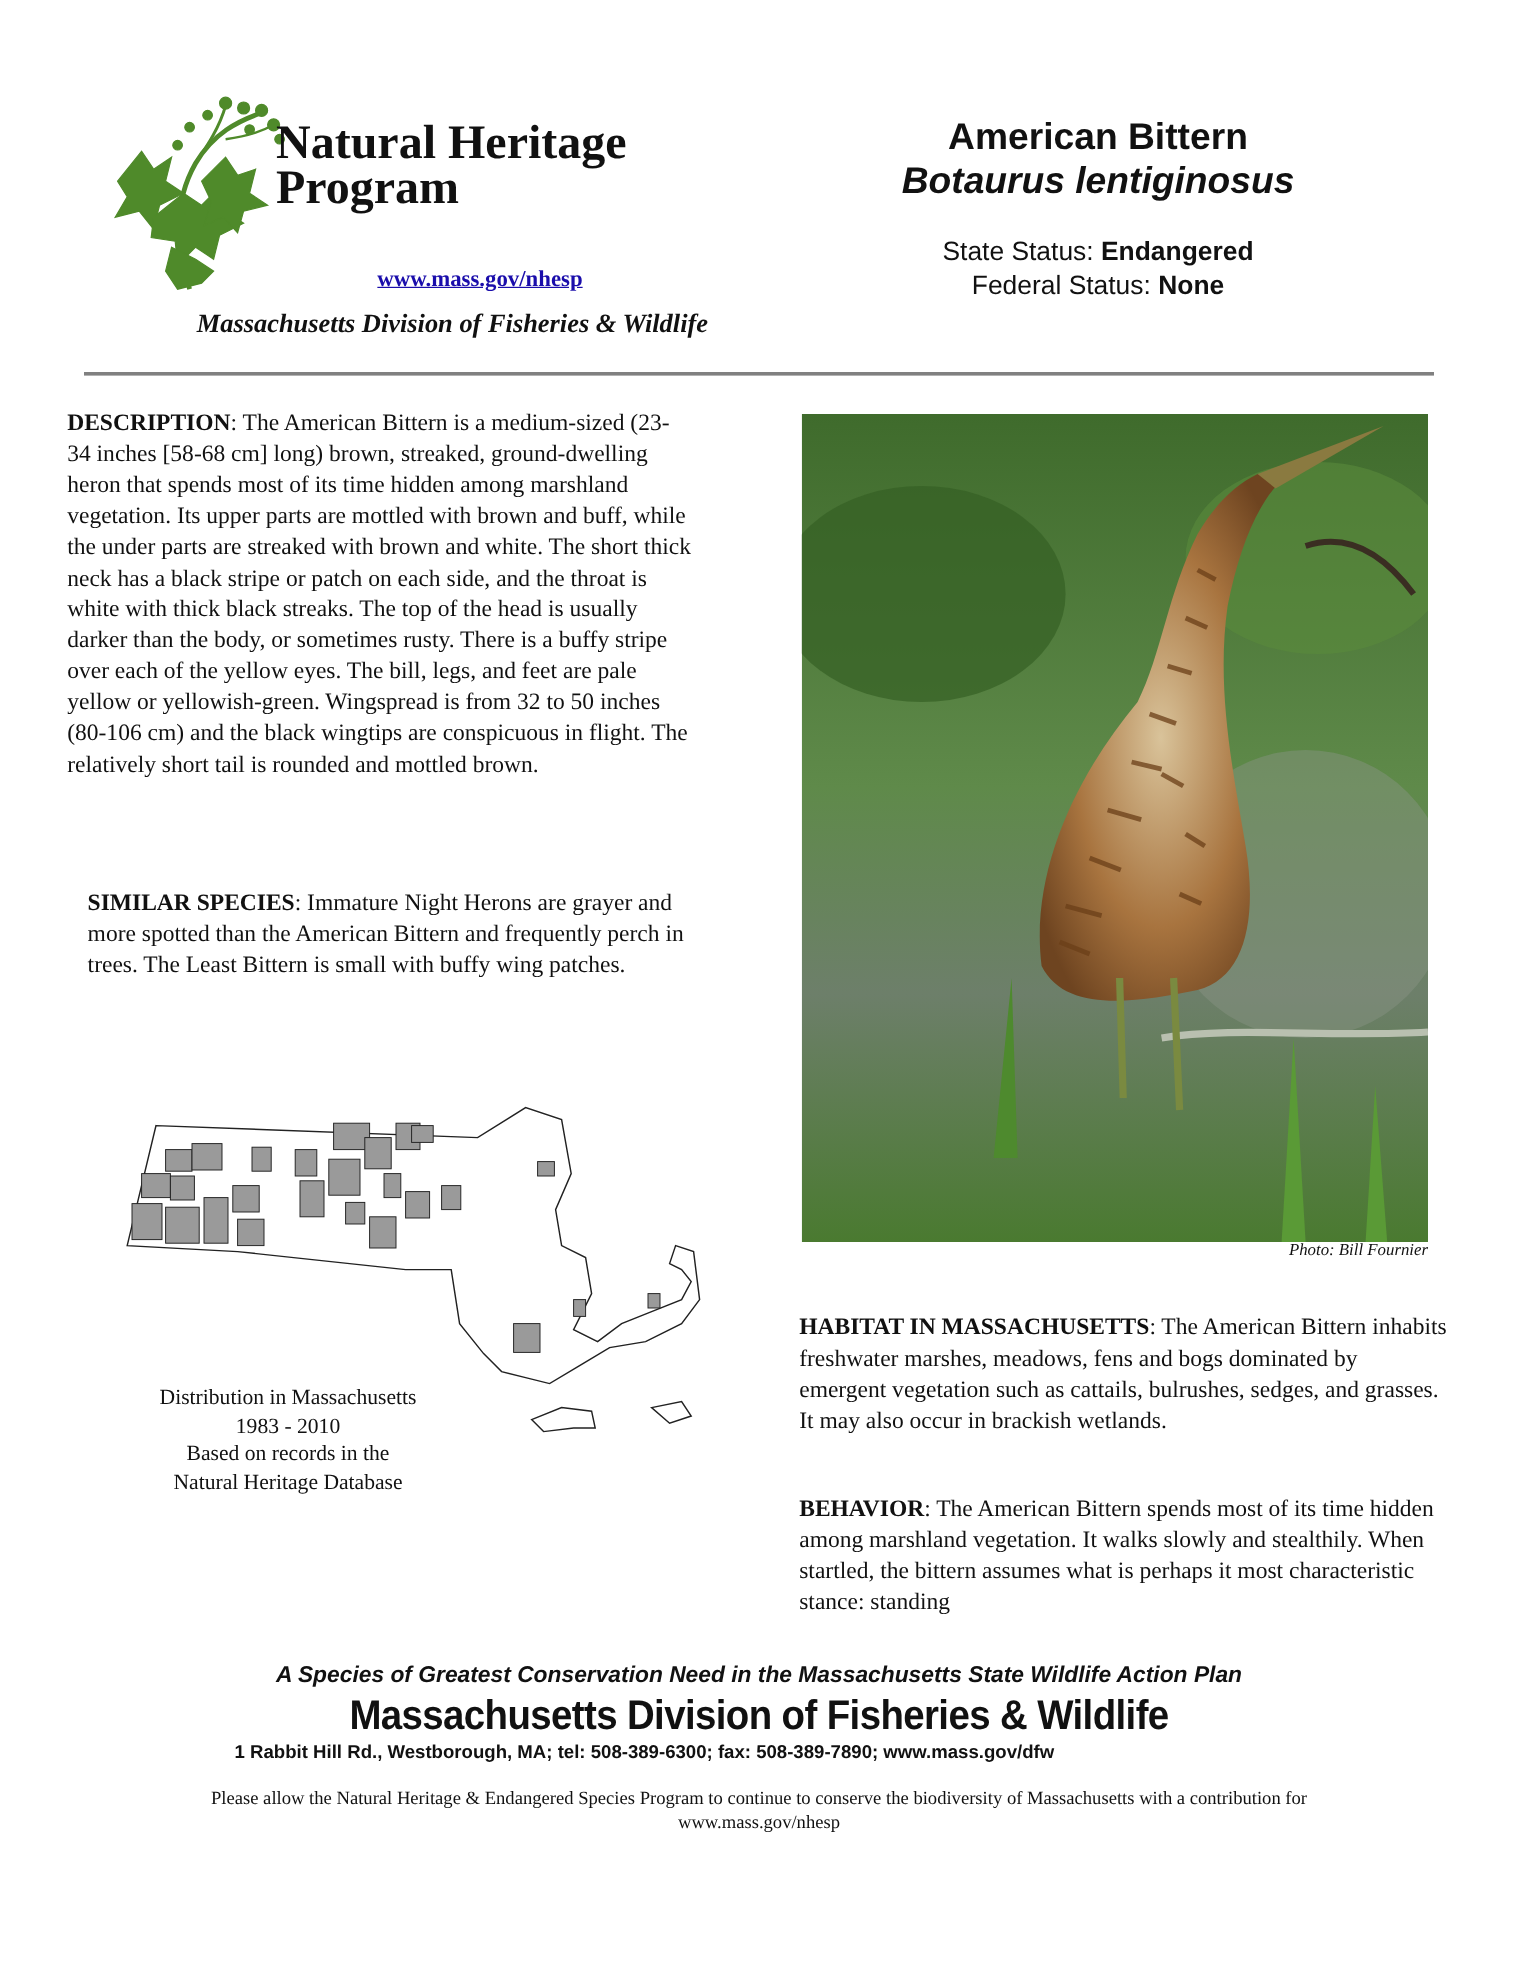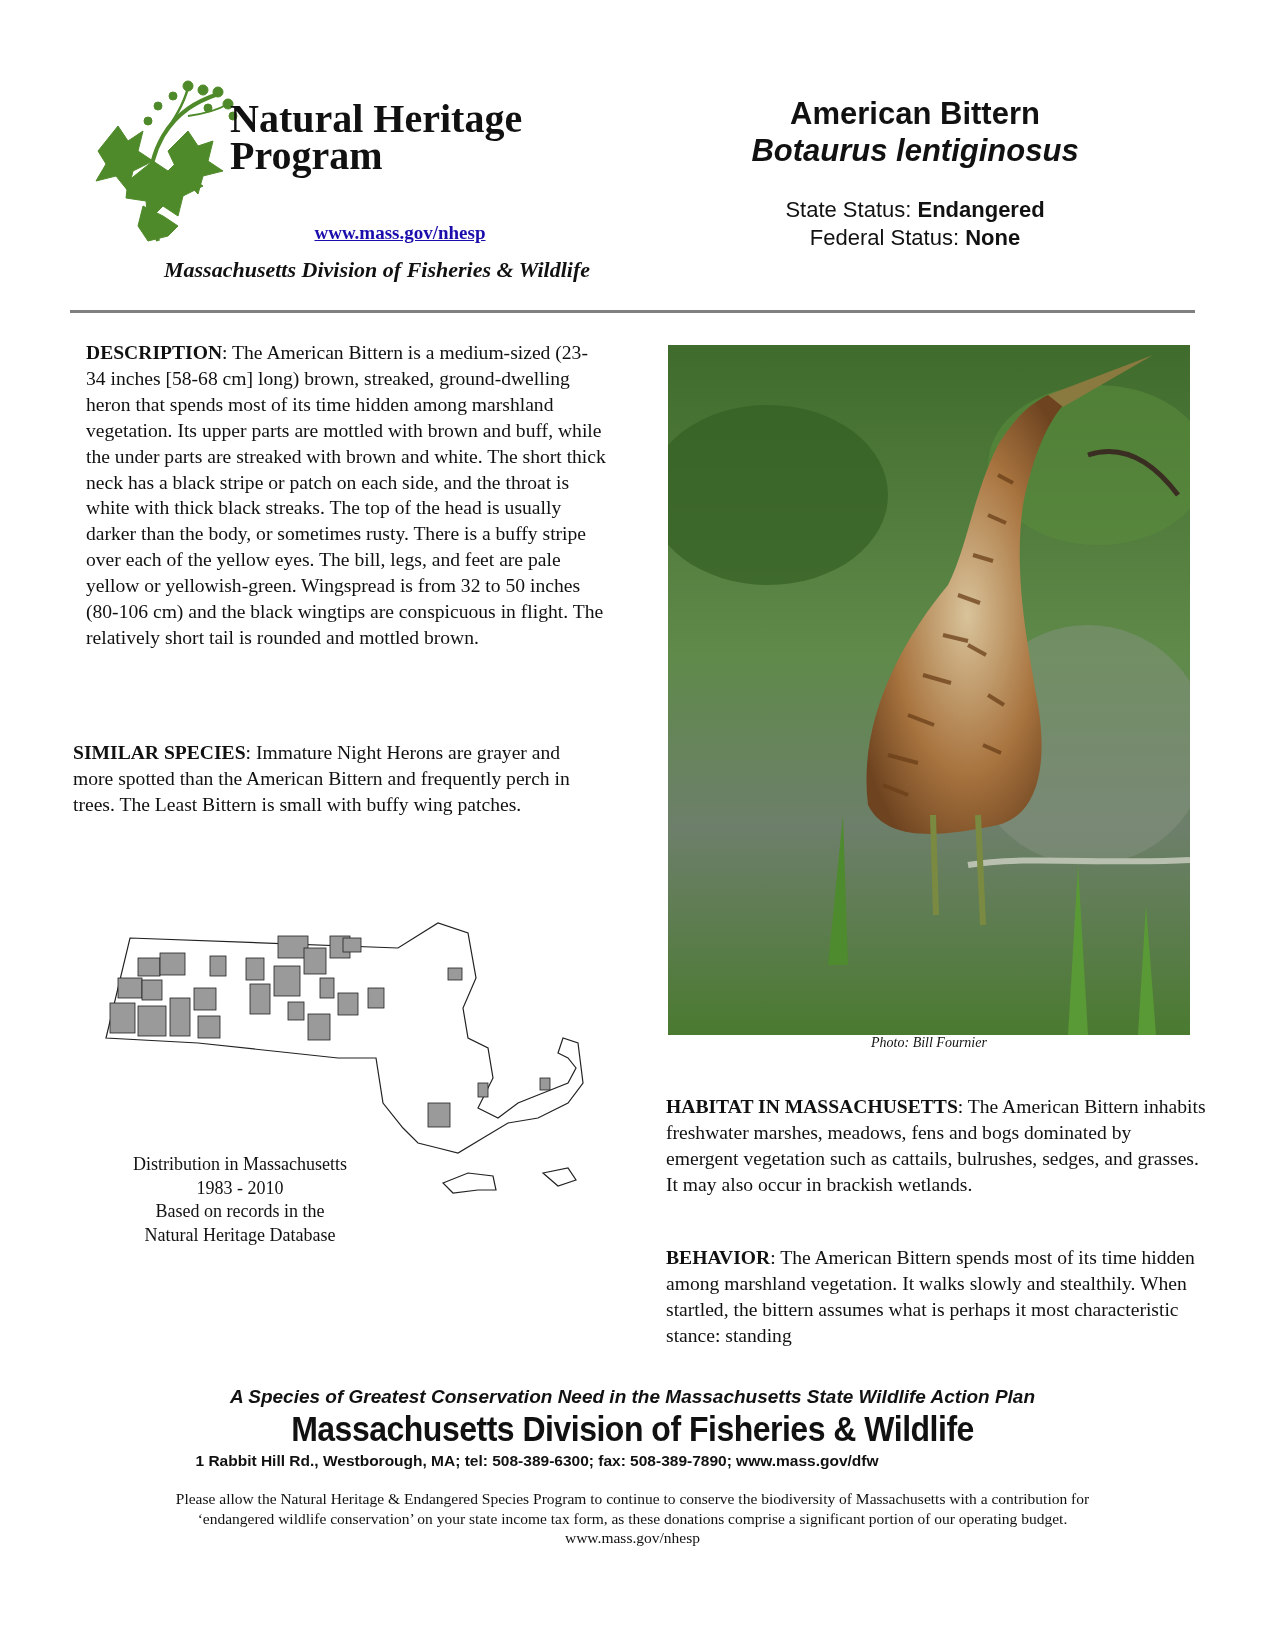--- a/index.html
+++ b/index.html
@@ -18,28 +18,28 @@
   #species-common { left: 700px; top: 96px; width: 430px; text-align: center; font-size: 31px; font-weight: bold; line-height: 36px; }
   #species-sci { left: 700px; top: 133px; width: 430px; text-align: center; font-size: 31px; font-weight: bold; font-style: italic; line-height: 36px; }
   #status-block { left: 700px; top: 196px; width: 430px; text-align: center; font-size: 22px; line-height: 28px; }
   #status-block b { font-weight: bold; }
 
   #divider { left: 70px; top: 310px; width: 1125px; height: 3px; background: #808080; }
 
   
   .para { font-size: 19.6px; line-height: 25.9px; text-align: left; }
   .para .lead { font-weight: bold; }
-  #desc { left: 86px; top: 340px; width: 520px; }
+  #desc { left: 56px; top: 340px; width: 520px; }
   #similar { left: 73px; top: 720px; width: 520px; margin-top: 20px; }
   #habitat { left: 666px; top: 1094px; width: 540px; }
   #behavior { left: 666px; top: 1245px; width: 540px; }
 
   
   #photo { left: 668px; top: 345px; width: 522px; height: 690px; overflow: hidden; }
-  #photo-credit { left: 668px; top: 1035px; width: 522px; text-align: center; font-size: 14px; font-style: italic; }
+  #photo-credit { left: 668px; top: 1035px; width: 522px; text-align: right; font-size: 14px; font-style: italic; }
 
   
   #map { left: 98px; top: 918px; width: 490px; height: 300px; }
   #map-caption { left: 90px; top: 1153px; width: 300px; text-align: center; font-size: 18px; line-height: 23.5px; }
 
   
   #sgcn { left: 0; top: 1386px; width: 1265px; text-align: center; font-size: 19px; font-weight: bold; font-style: italic; }
   #footer-org { left: 0; top: 1411px; width: 1265px; text-align: center; font-size: 32px; font-weight: bold; letter-spacing: -0.5px; transform: scaleY(1.08); }
   #footer-address { left: 0; top: 1452px; width: 1074px; text-align: center; font-size: 15.5px; font-weight: bold; }
   #donation { left: 60px; top: 1489px; width: 1145px; text-align: center; font-size: 15.5px; line-height: 19.5px; }
@@ -195,15 +195,14 @@
 </div>
 <div id="behavior" class="abs serif para">
   <span class="lead">BEHAVIOR</span><span>: The American Bittern spends most of its time hidden among marshland vegetation. It walks slowly and stealthily. When startled, the bittern assumes what is perhaps it most characteristic stance: standing</span>
 </div>
 
 <div id="sgcn" class="abs sans">A Species of Greatest Conservation Need in the Massachusetts State Wildlife Action Plan</div>
 <div id="footer-org" class="abs sans">Massachusetts Division of Fisheries &amp; Wildlife</div>
 <div id="footer-address" class="abs sans">1 Rabbit Hill Rd., Westborough, MA; tel: 508-389-6300; fax: 508-389-7890; www.mass.gov/dfw</div>
 <div id="donation" class="abs serif">
   <div>Please allow the Natural Heritage &amp; Endangered Species Program to continue to conserve the biodiversity of Massachusetts with a contribution for</div>
-  <div>‘endangered wildlife conservation’ on your state income tax form, as these donations comprise a significant portion of our operating budget.</div>
   <div>www.mass.gov/nhesp</div>
 </div>
 
 </body></html>

